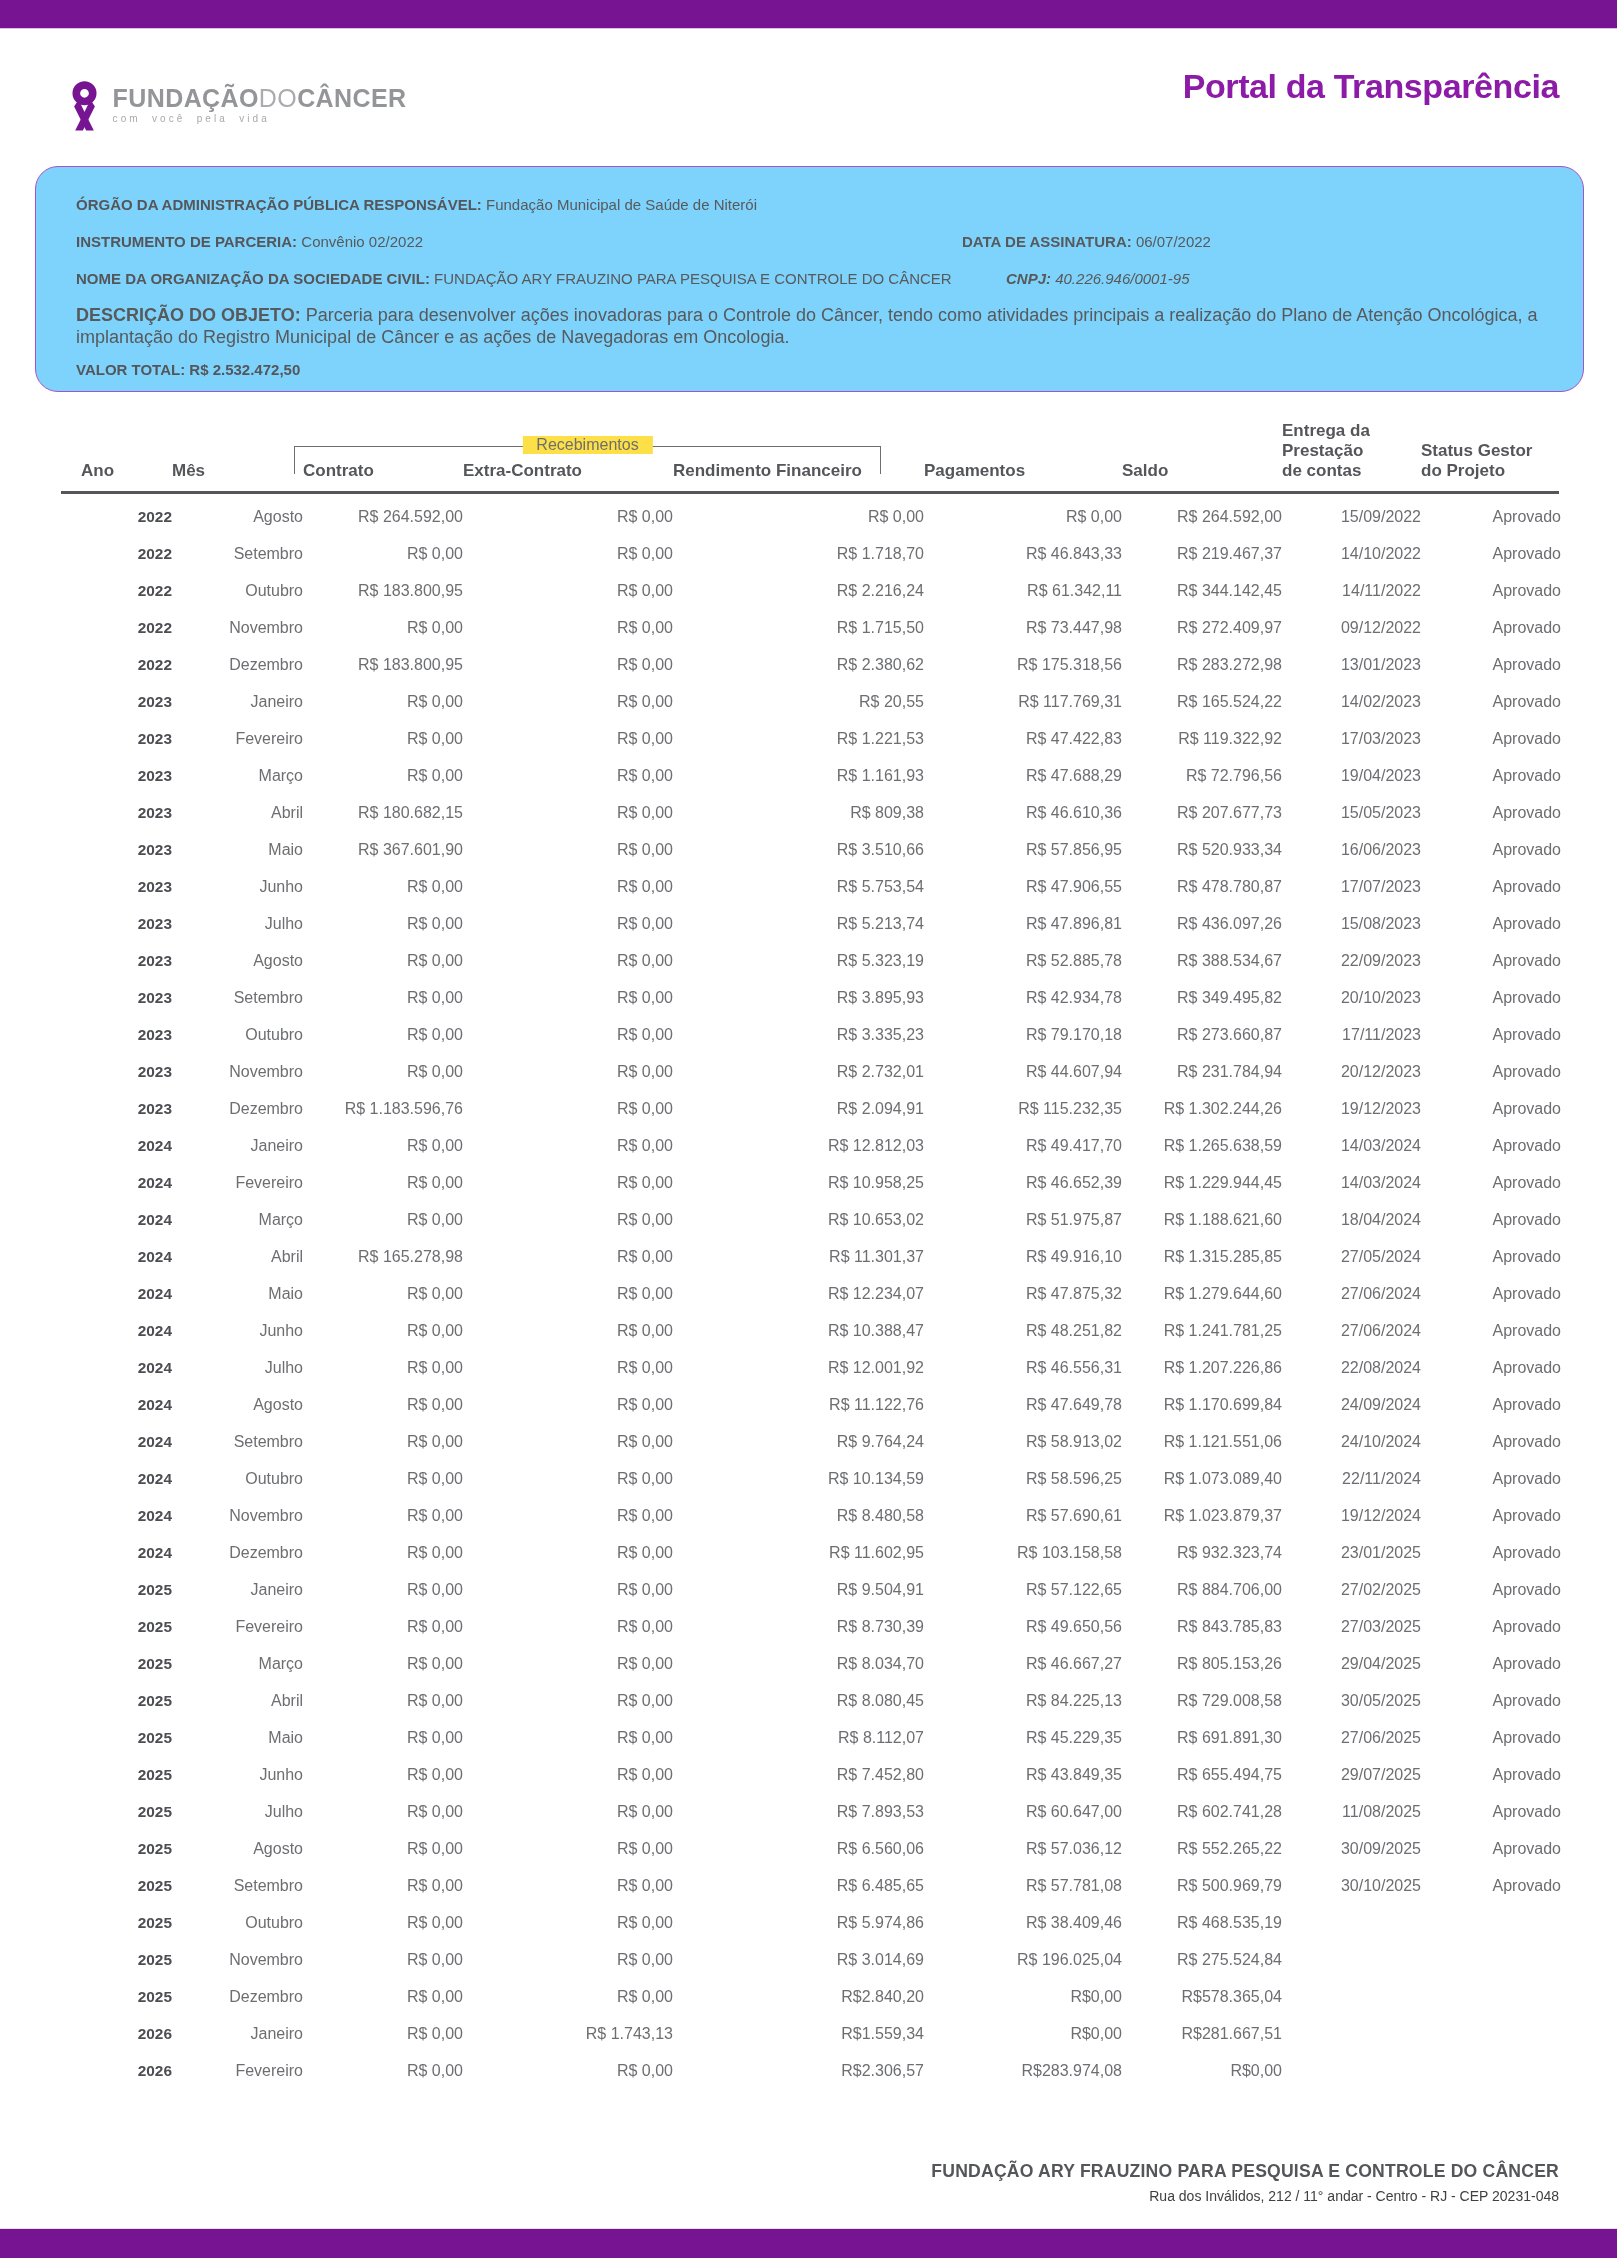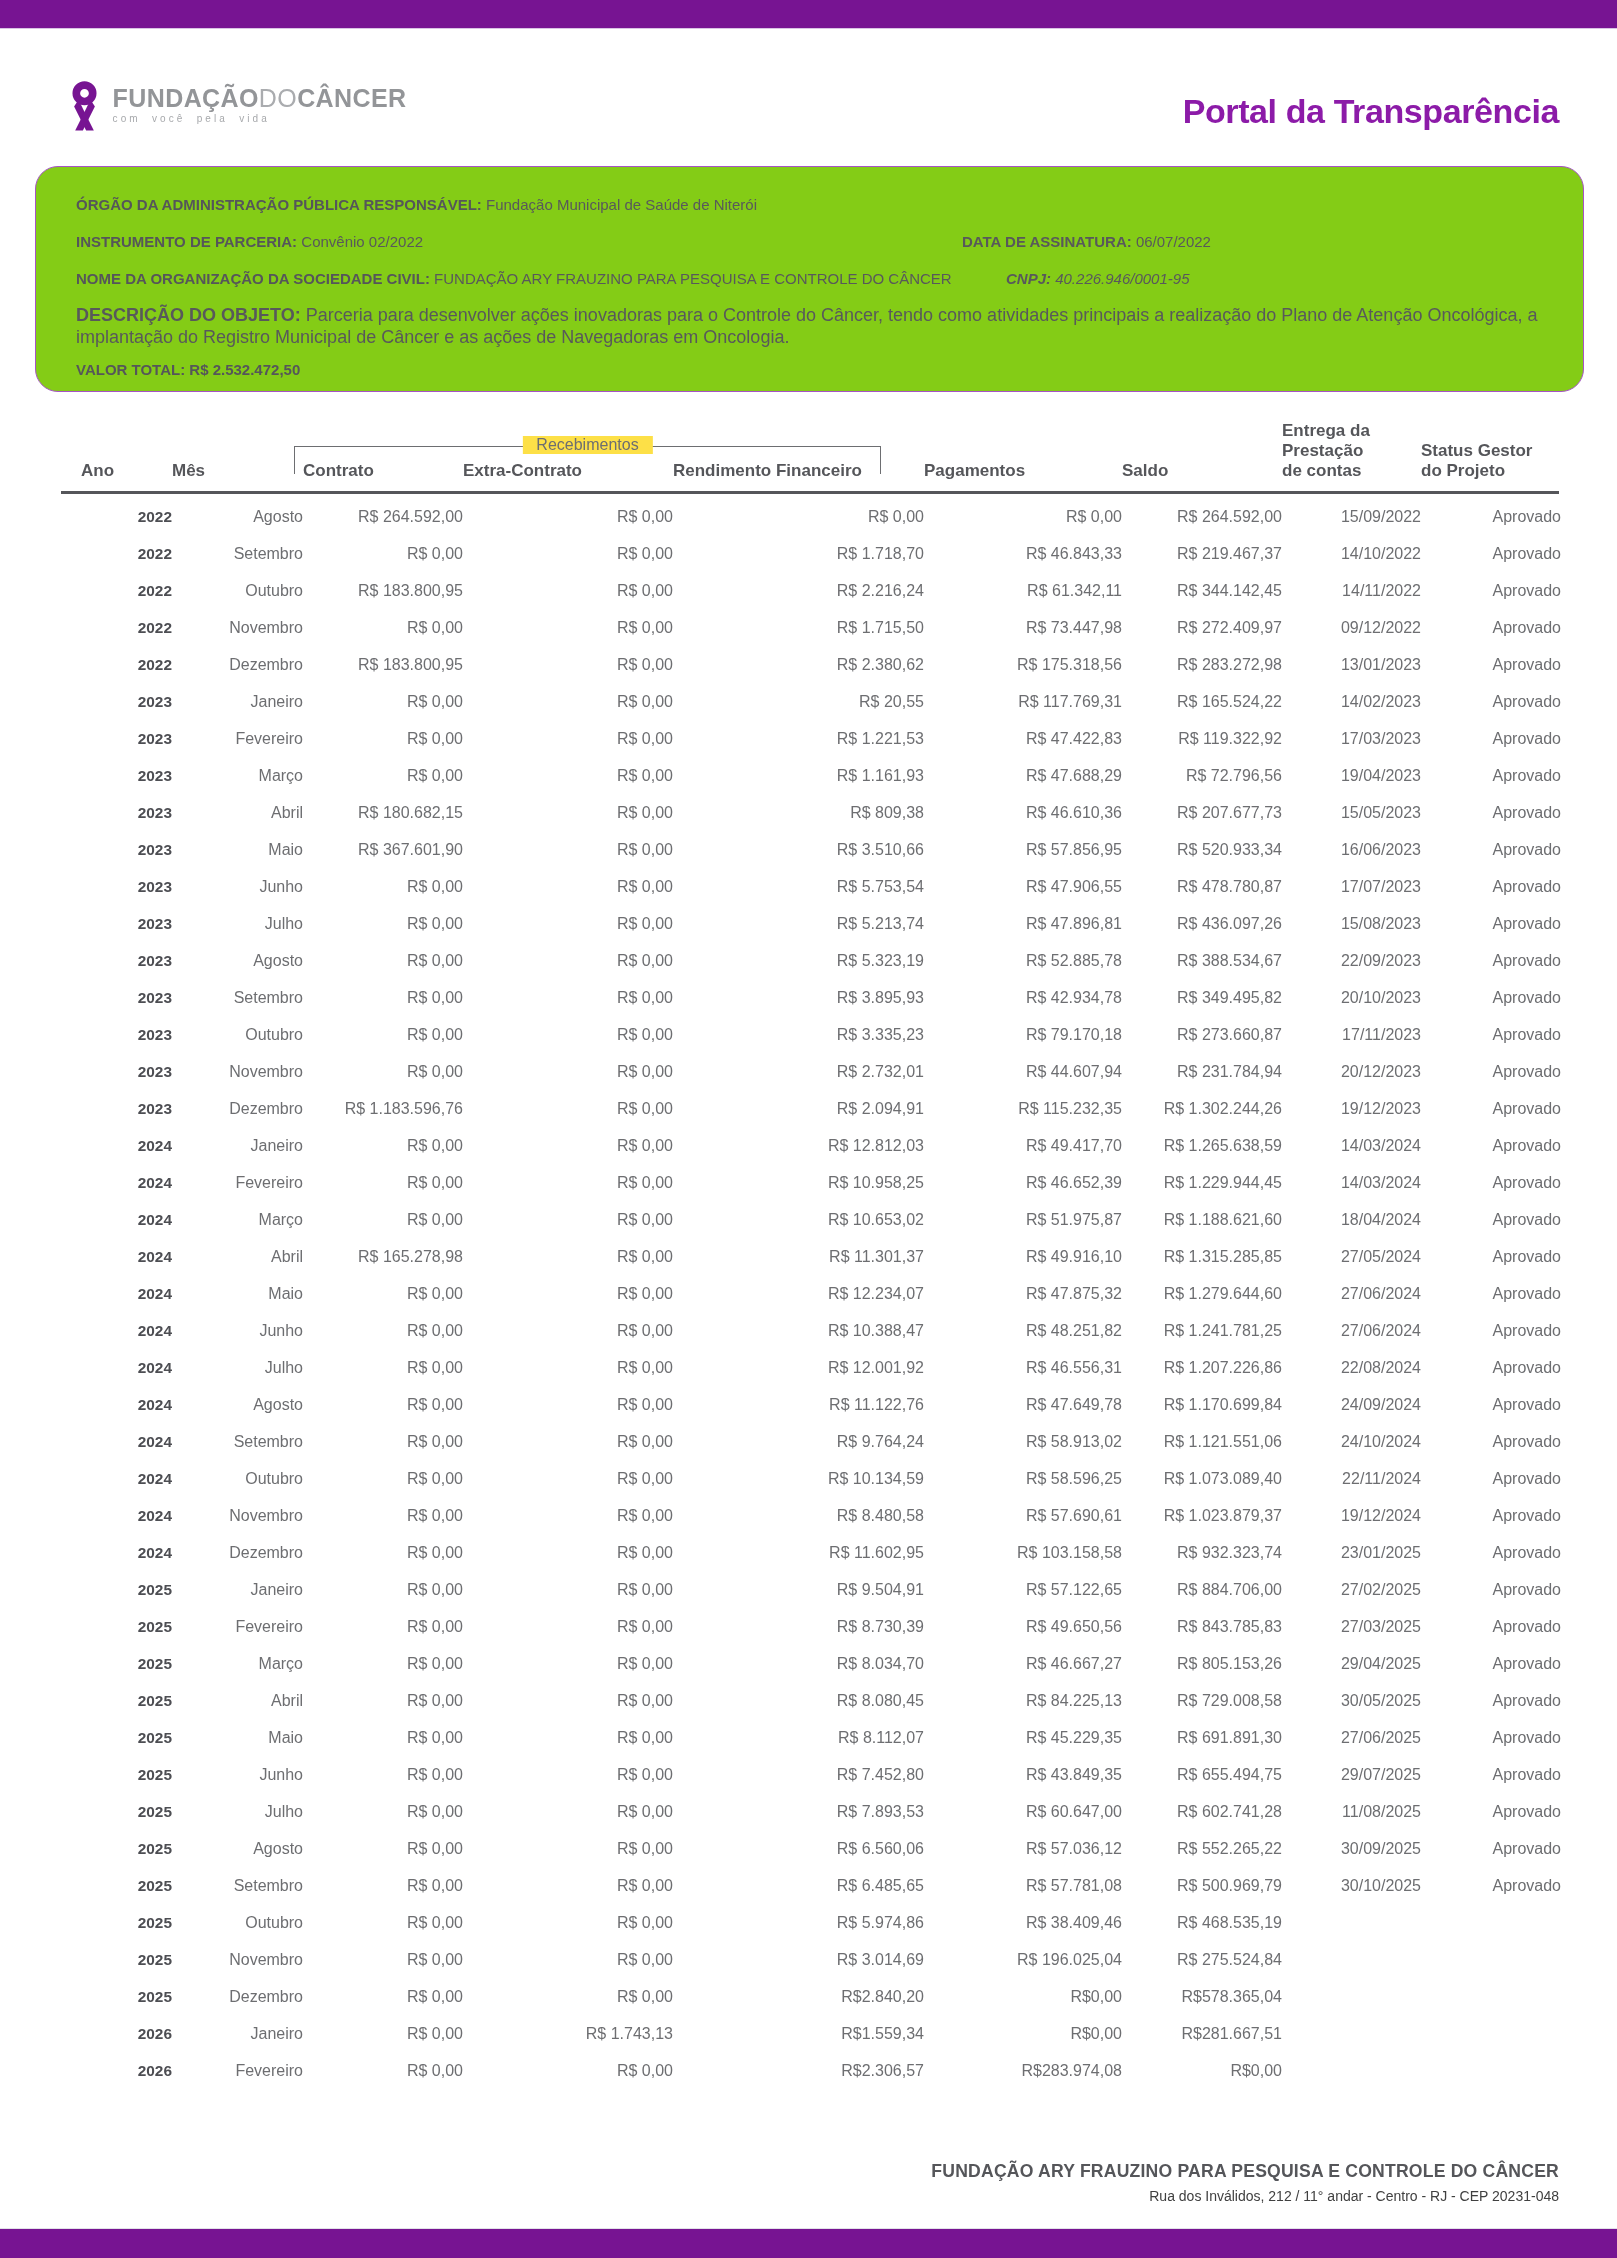--- a/index.html
+++ b/index.html
@@ -31,27 +31,27 @@
     font-size:25px; font-weight:700; letter-spacing:0.4px;
     color:#939598; line-height:1;
   }
   .brand .mid { font-weight:400; color:#aaacaf; }
   .tagline {
     margin-top:2px; font-size:10px; color:#a7a9ac;
     letter-spacing:3.1px; word-spacing:5.3px;
   }
   .page-title {
     position:absolute; right:59px; top:67px;
-    font-size:34px; font-weight:700; color:#8c1ba8; letter-spacing:-0.4px;margin-top:25px;
+    font-size:34px; font-weight:700; color:#8c1ba8; letter-spacing:-0.4px;
   }
 
   
   .info-box {
     position:absolute; left:35px; top:166px; width:1549px; height:226px;
-    border:1.8px solid #a653c6; border-radius:23px; background:#84cc16;
+    border:1.8px solid #a653c6; border-radius:23px; background:#7dd3fc;
   }
   .info-line { position:absolute; left:40px; font-size:15px; color:#58595b; white-space:nowrap; }
   .info-line b, .info-label { font-weight:700; color:#55565a; }
   .l1 { top:29px; } .l2 { top:66px; } .l3 { top:103px; }
   .r2 { position:absolute; left:926px; top:66px; font-size:15px; white-space:nowrap; }
   .r3 { position:absolute; left:970px; top:103px; font-size:15px; white-space:nowrap;font-style:italic; }
   .desc {
     position:absolute; left:40px; top:137px; width:1500px;
     font-size:18px; line-height:22px; color:#58595b; white-space:normal;
   }

